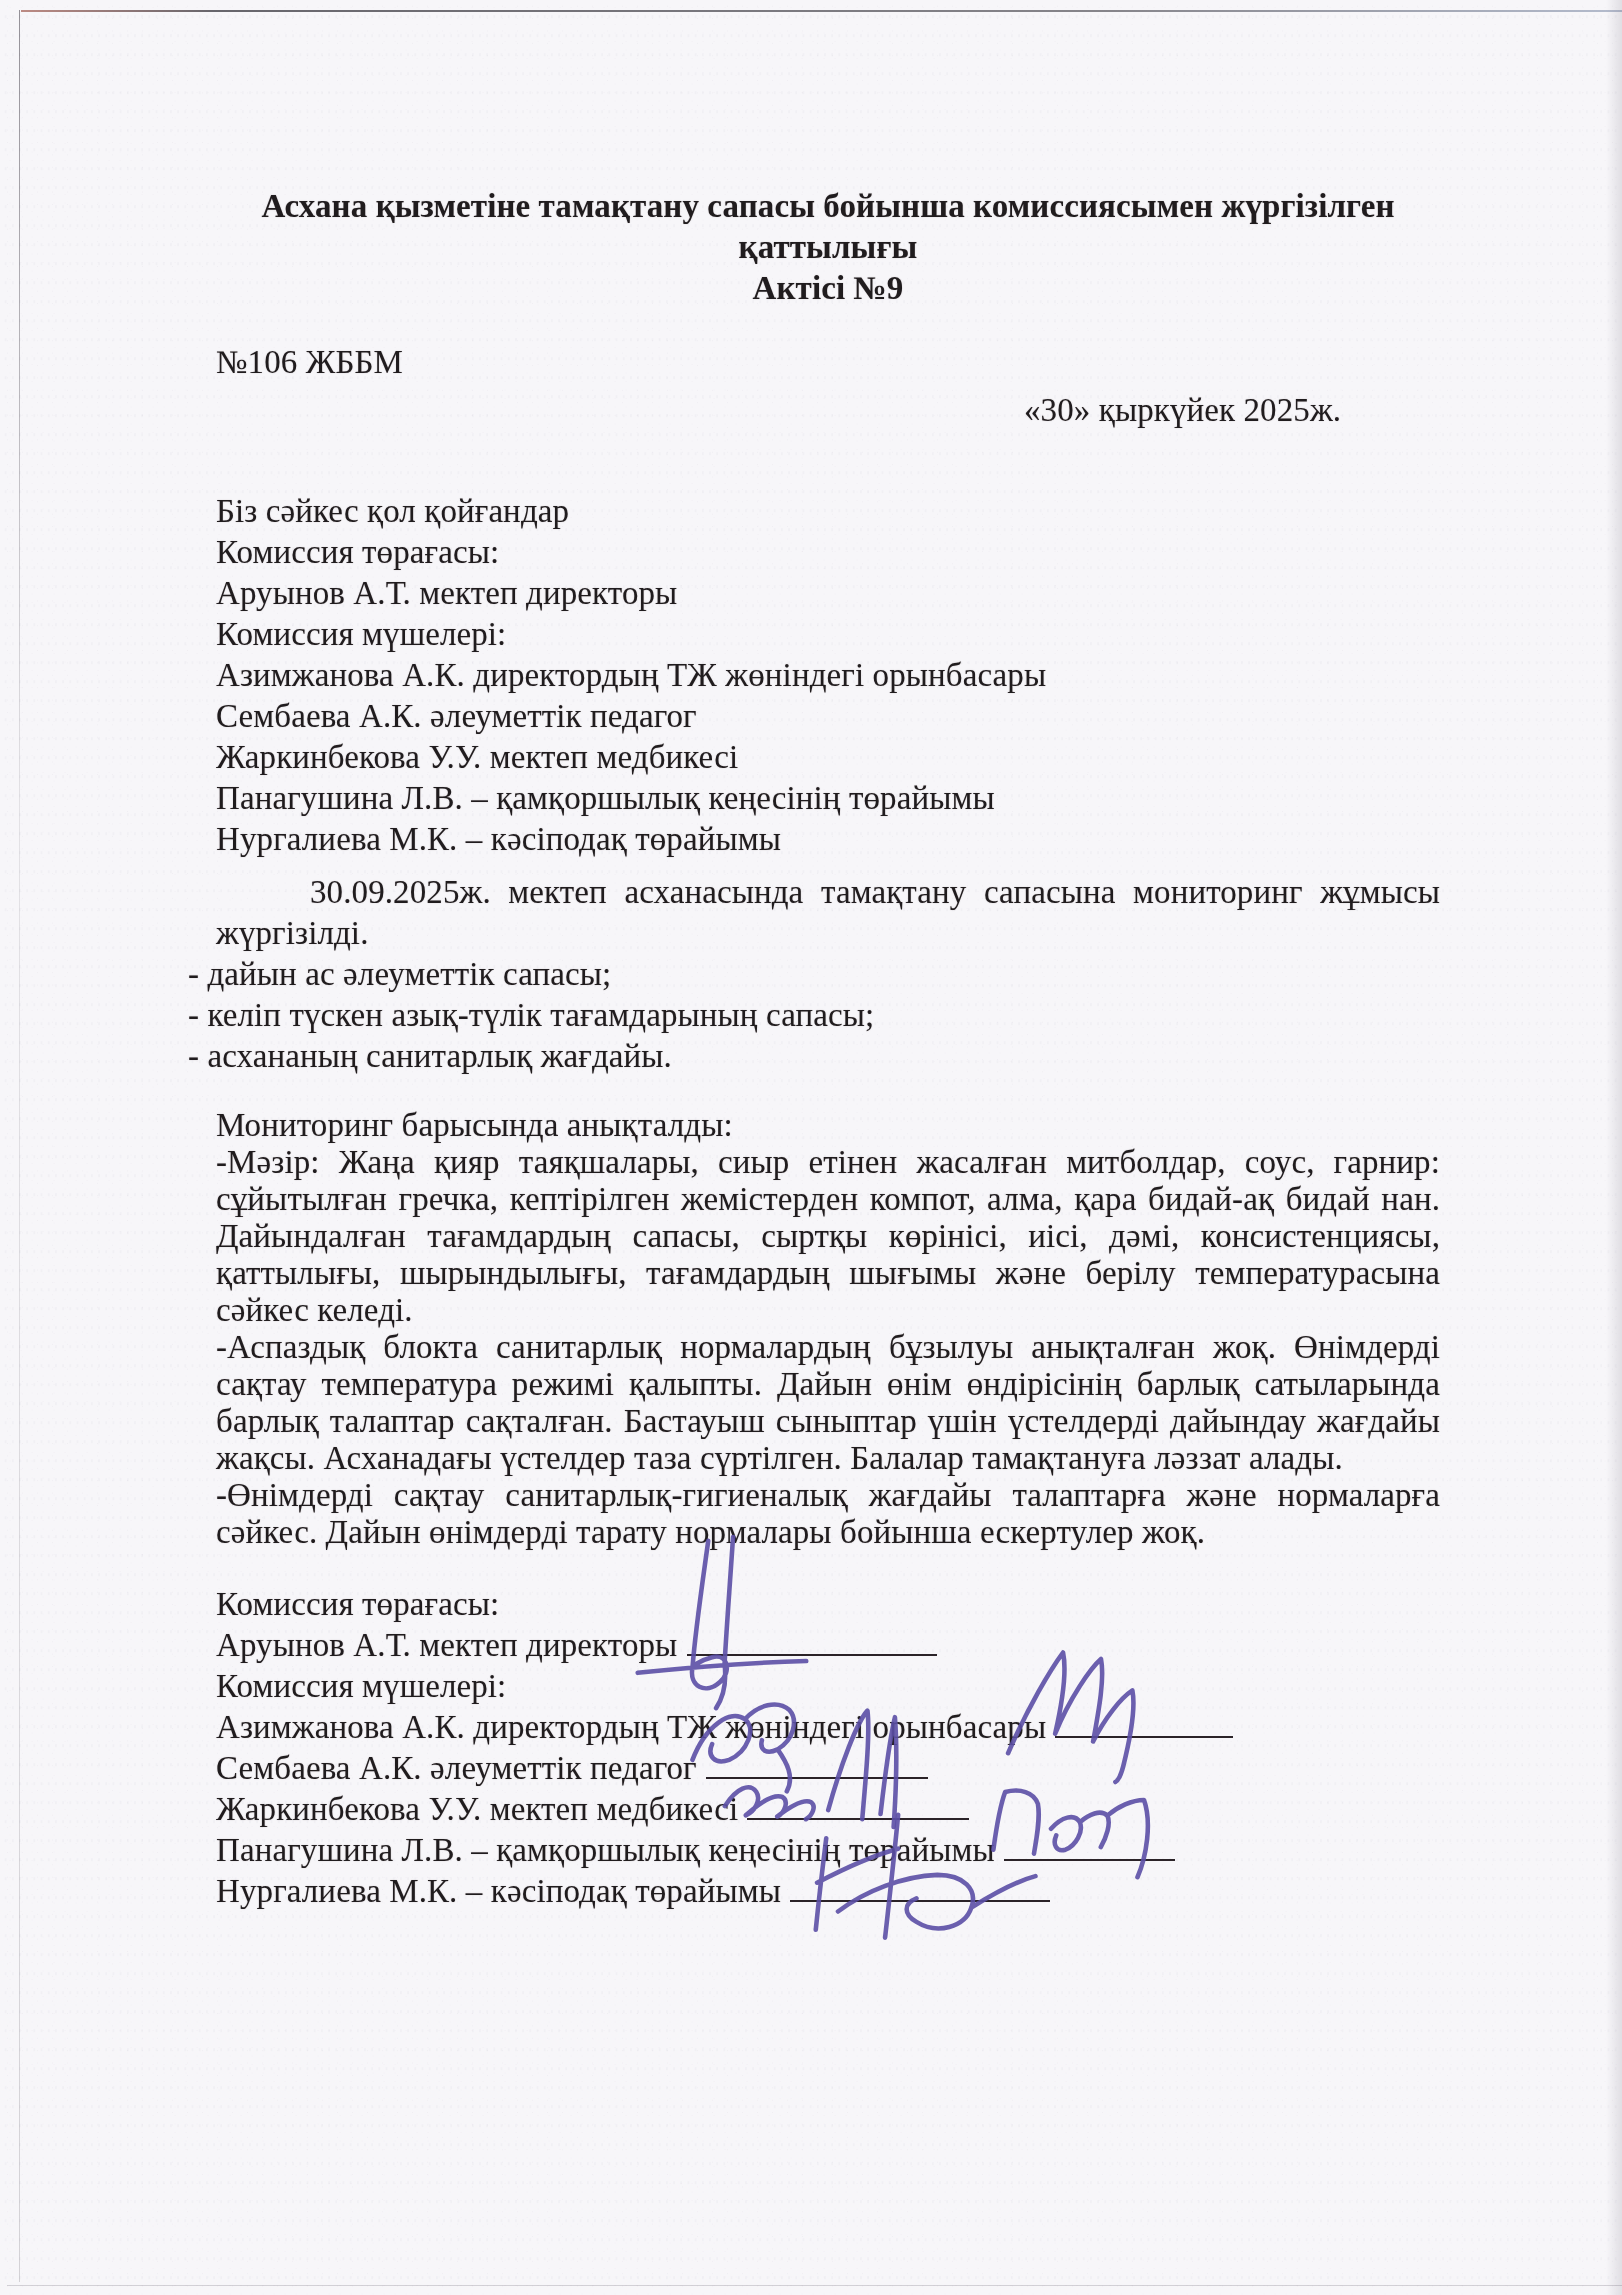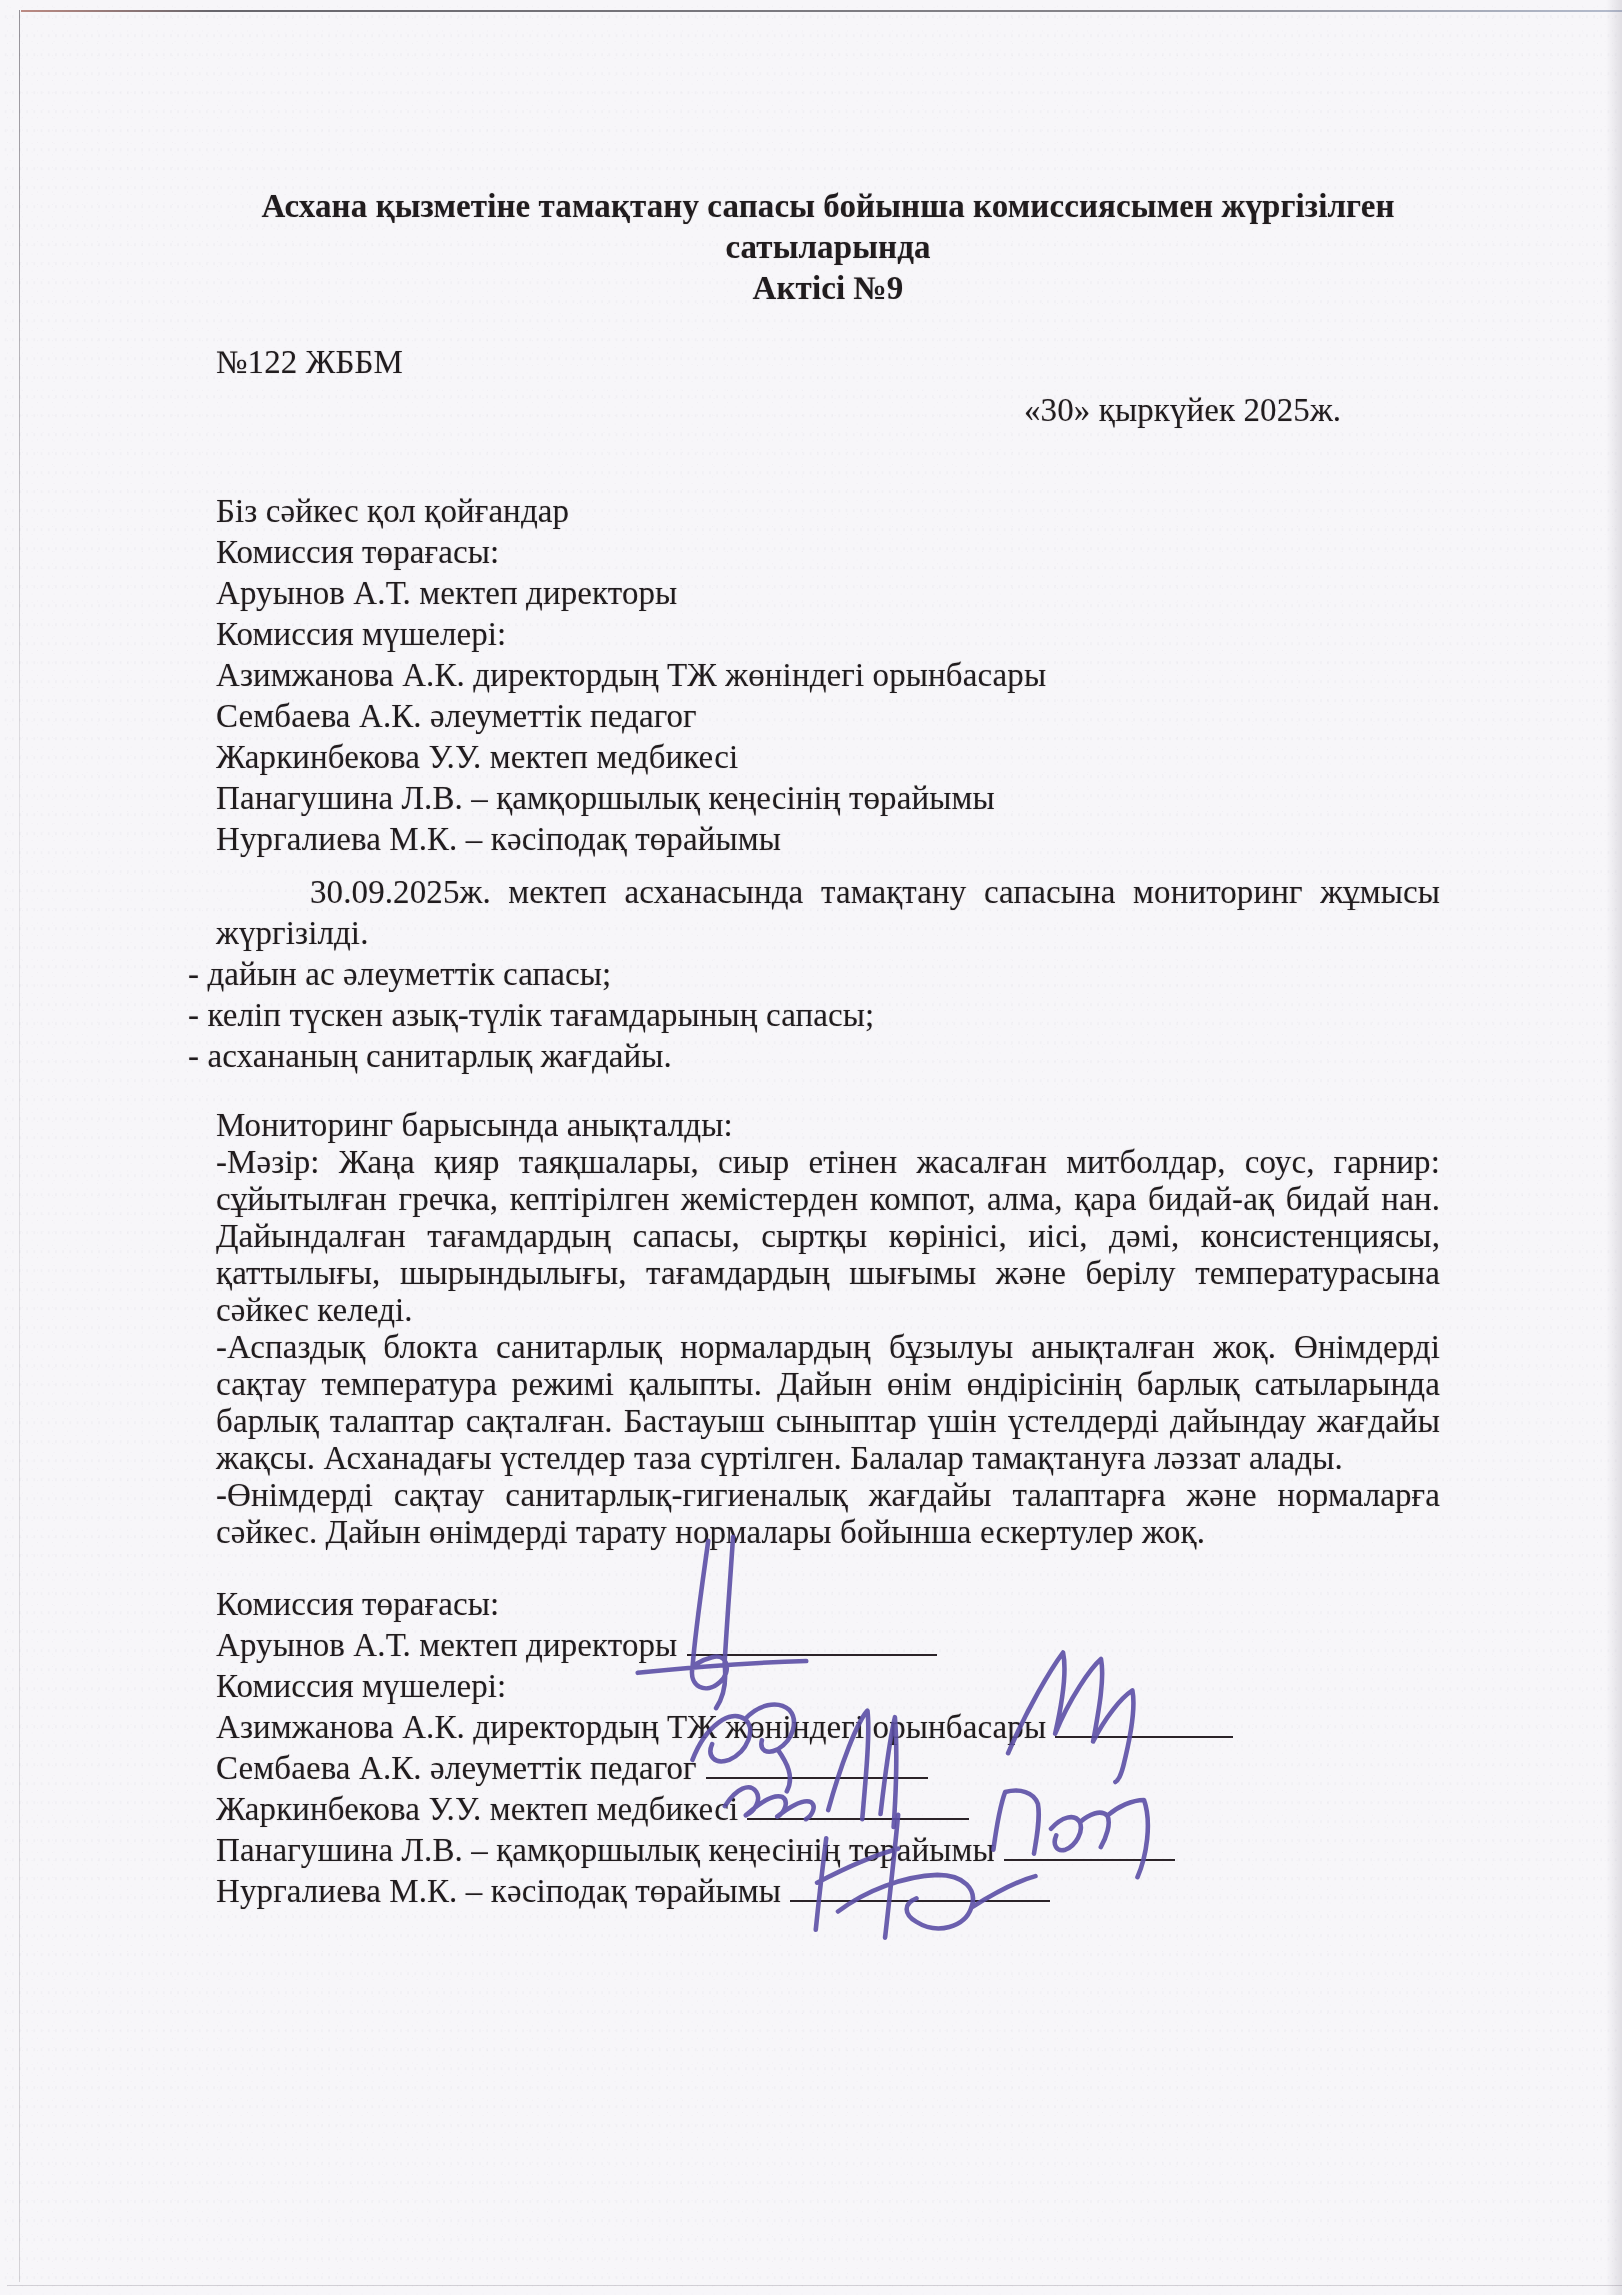--- a/index.html
+++ b/index.html
@@ -53,26 +53,26 @@
 <div class="page">
   <div class="edge-top"></div>
   <div class="edge-left"></div>
   <div class="edge-right"></div>
   <div class="edge-bottom"></div>
 
   <div class="content">
 
     <div class="title">
       <div>Асхана қызметіне тамақтану сапасы бойынша комиссиясымен жүргізілген</div>
-      <div>сатыларында</div>
+      <div>қаттылығы</div>
       <div>Актісі №9</div>
     </div>
 
     <div class="meta">
-      <div>№122 ЖББМ</div>
+      <div>№106 ЖББМ</div>
       <div class="date">«30» қыркүйек 2025ж.</div>
     </div>
 
     <div class="block">
       <div>Біз сәйкес қол қойғандар</div>
       <div class="bold">Комиссия төрағасы:</div>
       <div>Аруынов А.Т. мектеп директоры</div>
       <div class="bold">Комиссия мүшелері:</div>
       <div>Азимжанова А.К. директордың ТЖ жөніндегі орынбасары</div>
       <div>Сембаева А.К. әлеуметтік педагог</div>

